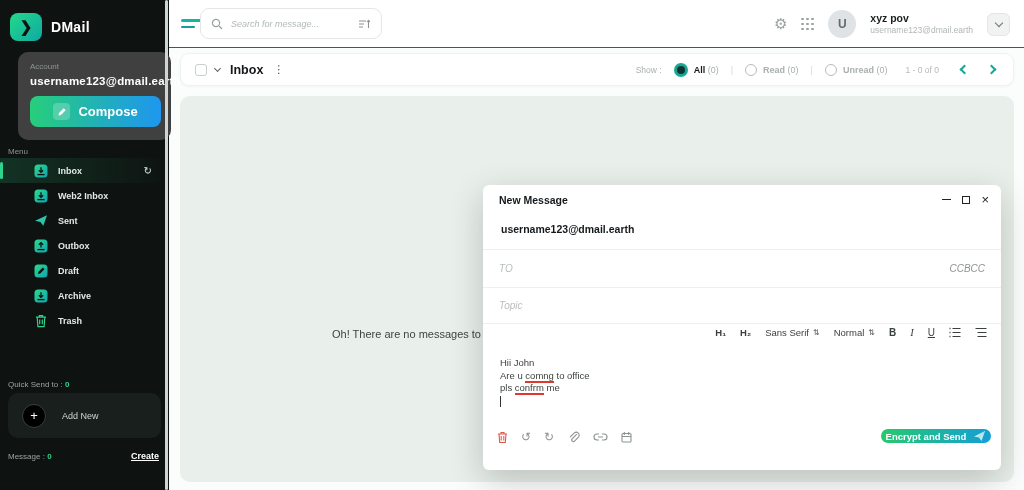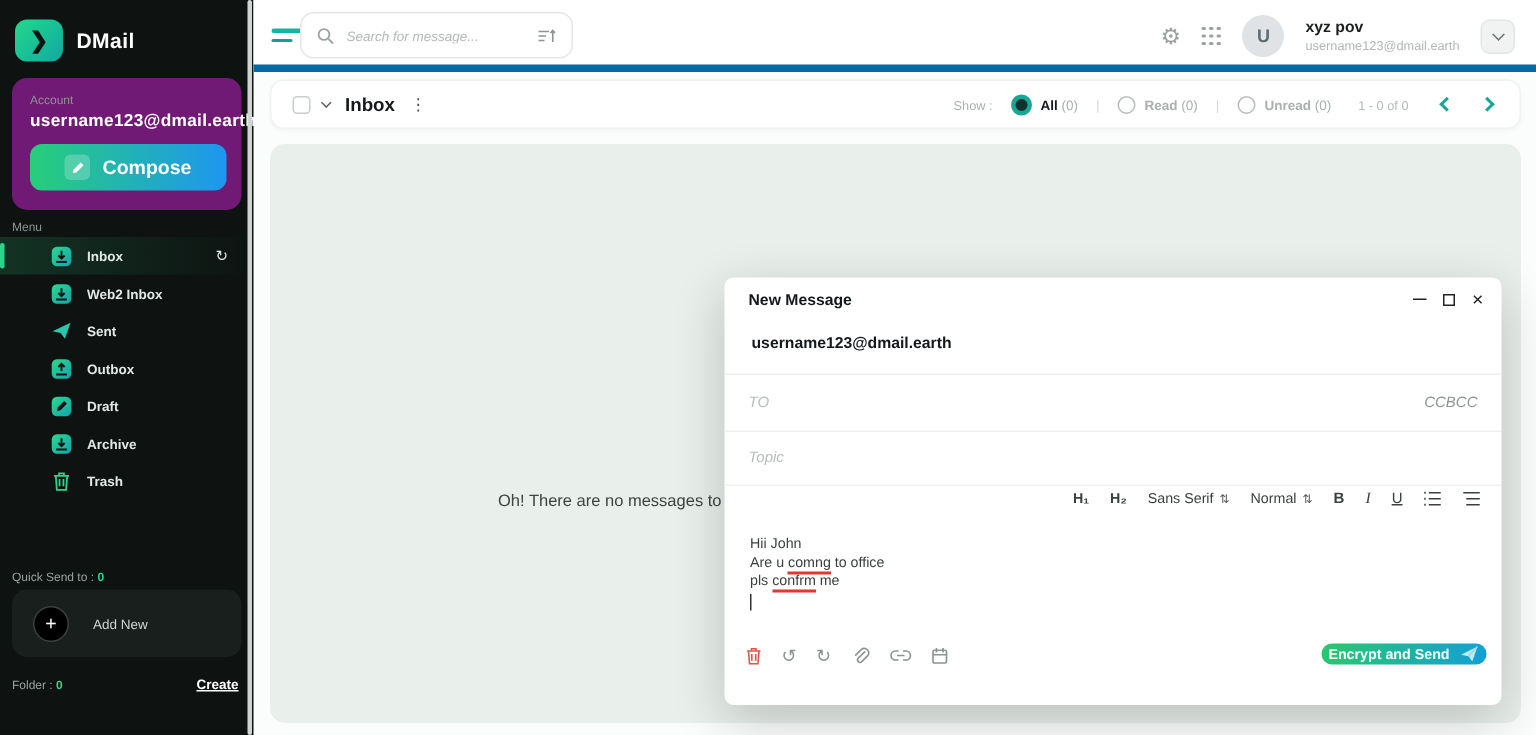--- a/index.html
+++ b/index.html
@@ -5,21 +5,21 @@
   * { margin:0; padding:0; box-sizing:border-box; }
   html,body { width:1024px; height:490px; font-family:"Liberation Sans", sans-serif; background:#fff; }
   #app { position:relative; width:1024px; height:490px; overflow:hidden; background:#fbfcfc; }
 
   
   .sidebar { position:absolute; left:0; top:0; width:169px; height:490px; background:#0e1311; color:#e6ebe8; }
   .sb-scroll { position:absolute; right:1px; top:0; width:3px; height:490px; background:#cfd5d2; border-radius:2px; }
   .logo-row { position:absolute; left:10px; top:13px; display:flex; align-items:center; gap:9px; }
   .logo-mark { width:32px; height:28px; border-radius:8px; background:linear-gradient(135deg,#23d98a,#0fa8a3); display:flex; align-items:center; justify-content:center; color:#0e1311; font-weight:bold; font-size:15px; }
   .logo-text { font-size:14px; font-weight:bold; color:#fff; letter-spacing:.3px; }
-  .account-card { position:absolute; left:8px; top:52px; width:153px; height:88px; background:#701a75; border-radius:10px; padding:10px 10px 0 12px; }
+  .account-card { position:absolute; left:18px; top:52px; width:153px; height:88px; background:#404040; border-radius:10px; padding:10px 10px 0 12px; }
   .account-label { font-size:8px; color:#8b9591; }
   .account-email { font-size:11.5px; font-weight:bold; color:#fff; margin-top:4px; letter-spacing:.2px; }
   .compose-btn { margin-top:9px; width:131px; height:31px; border:none; border-radius:8px; background:linear-gradient(90deg,#27ce7a,#1e96f0); color:#fff; font-weight:bold; font-size:13px; display:flex; align-items:center; justify-content:center; gap:8px; cursor:pointer; font-family:inherit; }
   .compose-ic { width:17px; height:17px; border-radius:4px; background:rgba(255,255,255,.22); display:flex; align-items:center; justify-content:center; }
   .menu-label { position:absolute; left:8px; top:147px; font-size:8px; color:#8b9591; }
   .menu { position:absolute; left:0; top:158px; width:166px; }
   .menu-item { position:relative; height:25px; display:flex; align-items:center; gap:10px; padding-left:34px; cursor:pointer; }
   .menu-item.active { background:linear-gradient(90deg, rgba(43,217,140,.16), rgba(43,217,140,0)); }
   .menu-item.active::before { content:""; position:absolute; left:0; top:4px; width:3px; height:17px; background:#2dd48c; border-radius:2px; }
   .menu-ic { width:14px; height:14px; display:flex; align-items:center; justify-content:center; flex:none; }
@@ -27,21 +27,21 @@
   .menu-refresh { position:absolute; right:14px; font-size:10px; color:#dfe5e2; }
   .quick-row { position:absolute; left:8px; top:380px; font-size:8px; color:#9aa39f; }
   .green-num { color:#2dd48c; font-weight:bold; }
   .addnew-card { position:absolute; left:8px; top:393px; width:153px; height:45px; background:#181f1c; border-radius:10px; display:flex; align-items:center; padding-left:14px; gap:16px; cursor:pointer; }
   .addnew-circle { width:24px; height:24px; border-radius:50%; background:#000; border:1px solid #3a423e; color:#fff; font-size:13px; display:flex; align-items:center; justify-content:center; }
   .addnew-txt { font-size:9px; color:#cfd6d2; }
   .folder-row { position:absolute; left:8px; right:10px; top:451px; font-size:8px; color:#9aa39f; display:flex; justify-content:space-between; align-items:center; }
   .create-link { color:#fff; font-weight:bold; font-size:9px; text-decoration:underline; cursor:pointer; }
 
   
-  .header { position:absolute; left:169px; top:0; right:0; height:48px; background:#fff; border-bottom:5px solid #0369a1; }
+  .header { position:absolute; left:169px; top:0; right:0; height:48px; background:#fff; border-bottom:1px solid #0369a1; }
   .hamburger { position:absolute; left:12px; top:19px; width:20px; cursor:pointer; }
   .hamburger i { display:block; height:2.5px; border-radius:2px; background:#17b3a3; margin-bottom:4px; }
   .hamburger i:last-child { width:14px; background:#1a9c90; }
   .searchbox { position:absolute; left:31px; top:8px; width:182px; height:31px; border:1px solid #e4e7e6; border-radius:9px; background:#fff; display:flex; align-items:center; padding:0 10px; gap:8px; }
   .searchbox input { border:none; outline:none; flex:1; font-size:9px; font-style:italic; color:#56605c; font-family:inherit; background:transparent; }
   .searchbox input::placeholder { color:#b2b9b6; }
   .hdr-right { position:absolute; right:14px; top:0; height:48px; display:flex; align-items:center; gap:14px; }
   .gear { font-size:15px; color:#9aa29e; cursor:pointer; }
   .grid-ic { width:13px; height:13px; position:relative; cursor:pointer; }
   .grid-ic b { position:absolute; width:2.5px; height:2.5px; border-radius:50%; background:#9aa29e; }
@@ -205,21 +205,21 @@
       </nav>
     <div class="quick-row">
       <span>Quick Send to :</span>
       <span class="green-num">0</span>
     </div>
     <div class="addnew-card">
       <span class="addnew-circle">+</span>
       <span class="addnew-txt">Add New</span>
     </div>
     <div class="folder-row">
-      <span><span>Folder :</span> <span class="green-num">0</span></span>
+      <span><span>Message :</span> <span class="green-num">0</span></span>
       <span class="create-link">Create</span>
     </div>
     <div class="sb-scroll"></div>
   </aside>
 
   <header class="header">
     <div class="hamburger">
         <i></i>
         <i></i>
       </div>

